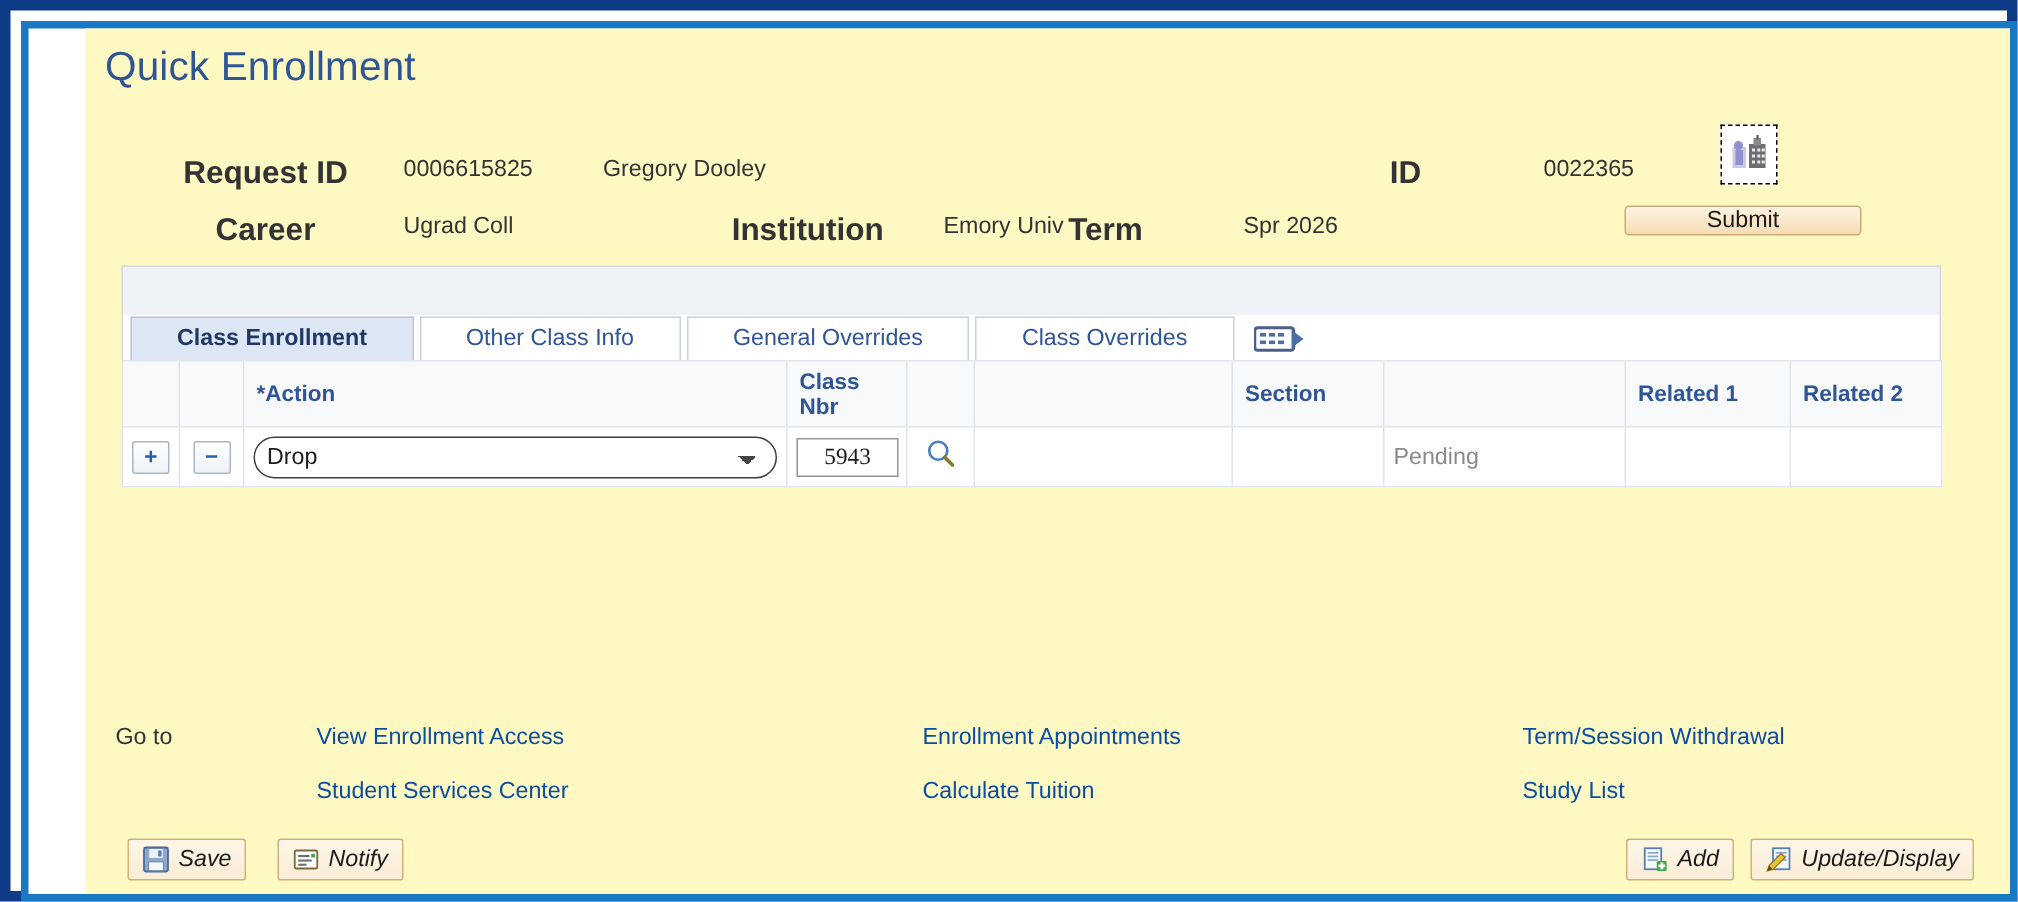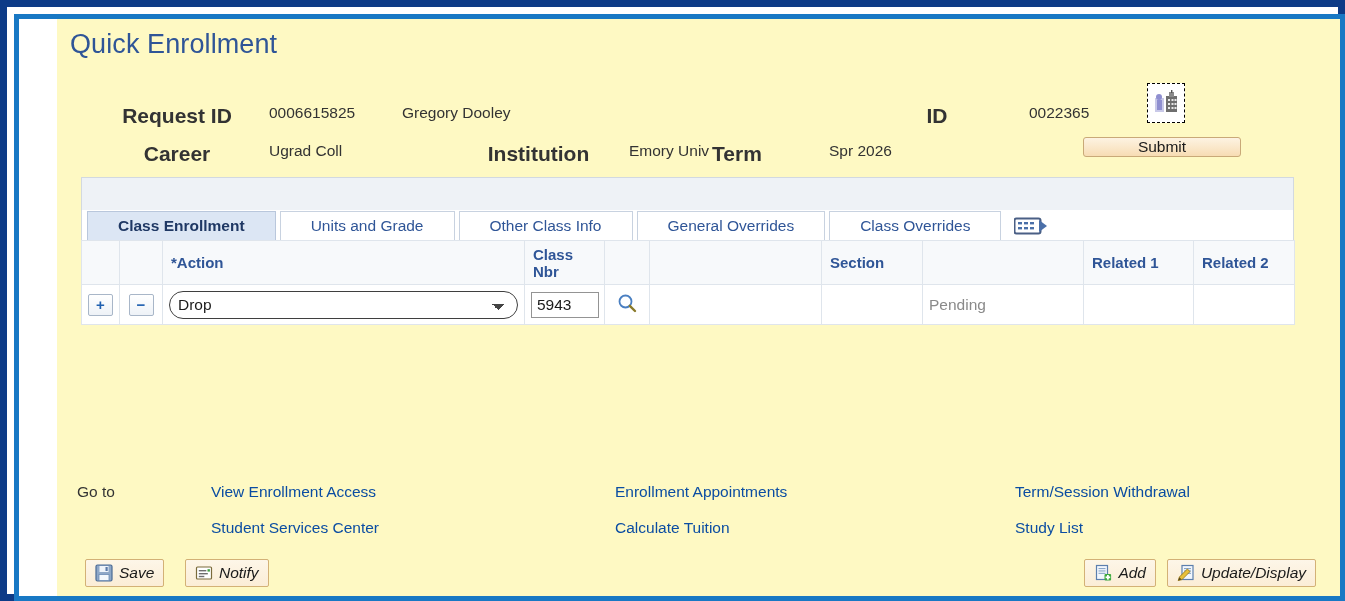--- a/index.html
+++ b/index.html
@@ -246,23 +246,23 @@
   }
 
   
   #class-nbr-input {
     width: 68px;
     height: 26px;
     box-sizing: border-box;
     border: 1px solid #949494;
     background: #ffffff;
     font-size: 15.5px;
-    font-family: Liberation Sans, sans-serif;
+    font-family: Liberation Serif, serif;
     color: #1a1a1a;
-    text-align: left;
+    text-align: center;
     padding: 0 5px;
   }
 
   
   #class-lookup-icon {
     display: inline-block;
     cursor: pointer;
     line-height: 0;
   }
 
@@ -378,21 +378,20 @@
       </div>
 
       <button id="submit-button">Submit</button>
 
       <div id="grid-wrap">
 
         <div id="grid-topband"></div>
 
         <div id="tab-strip">
           <div class="tab active">Class Enrollment</div>
-          <div class="tab">Units and Grade</div>
           <div class="tab">Other Class Info</div>
           <div class="tab">General Overrides</div>
           <div class="tab">Class Overrides</div>
           <div class="tab icon-tab">
             <svg width="34" height="19" viewBox="0 0 34 19">
               <rect x="0.5" y="1.5" width="26" height="15" rx="2" fill="#ffffff" stroke="#4a5f85" stroke-width="2"></rect>
               <rect x="4" y="5" width="4" height="2.4" fill="#4a6fa8"></rect>
               <rect x="10" y="5" width="4" height="2.4" fill="#4a6fa8"></rect>
               <rect x="16" y="5" width="4" height="2.4" fill="#4a6fa8"></rect>
               <rect x="4" y="10" width="4" height="2.4" fill="#4a6fa8"></rect>

